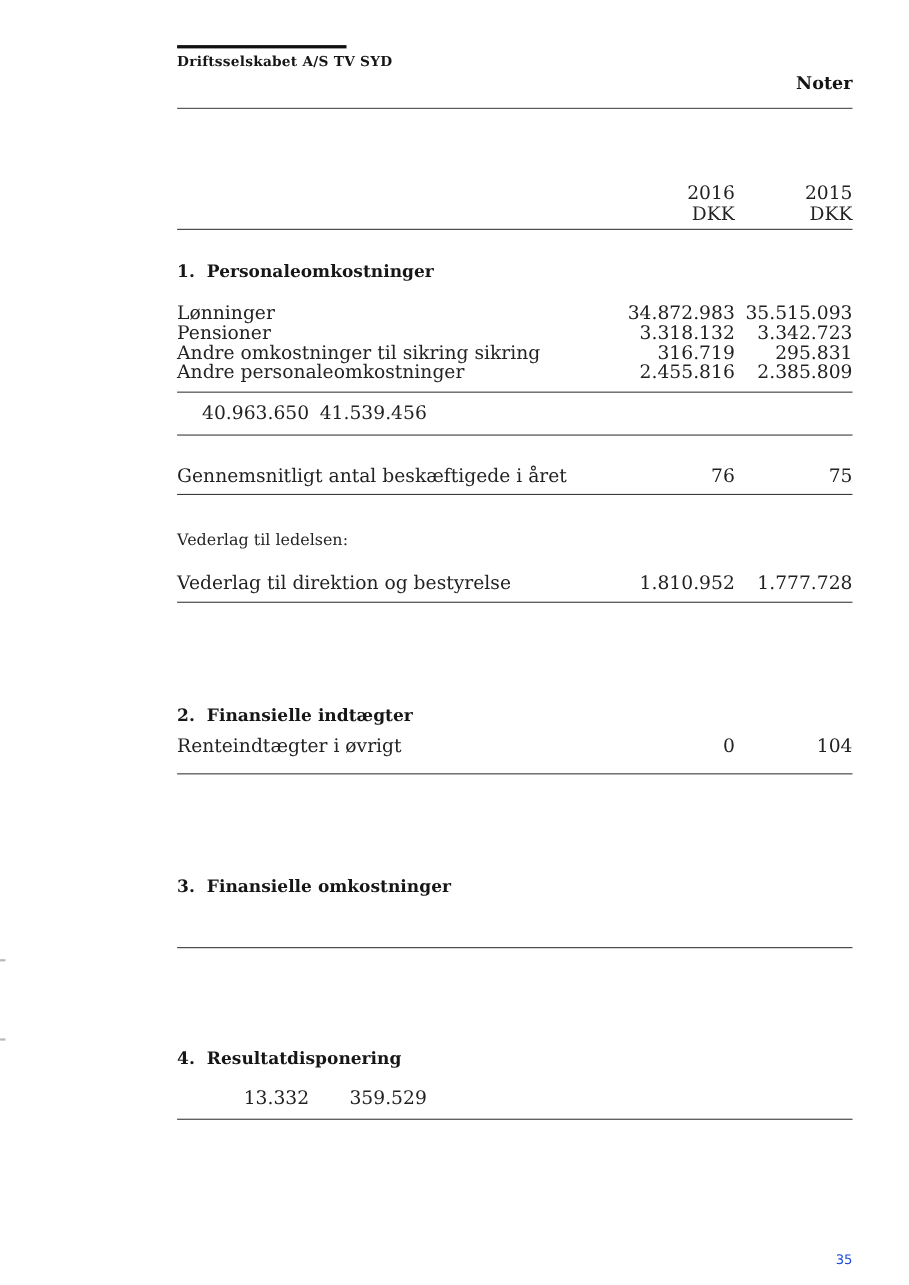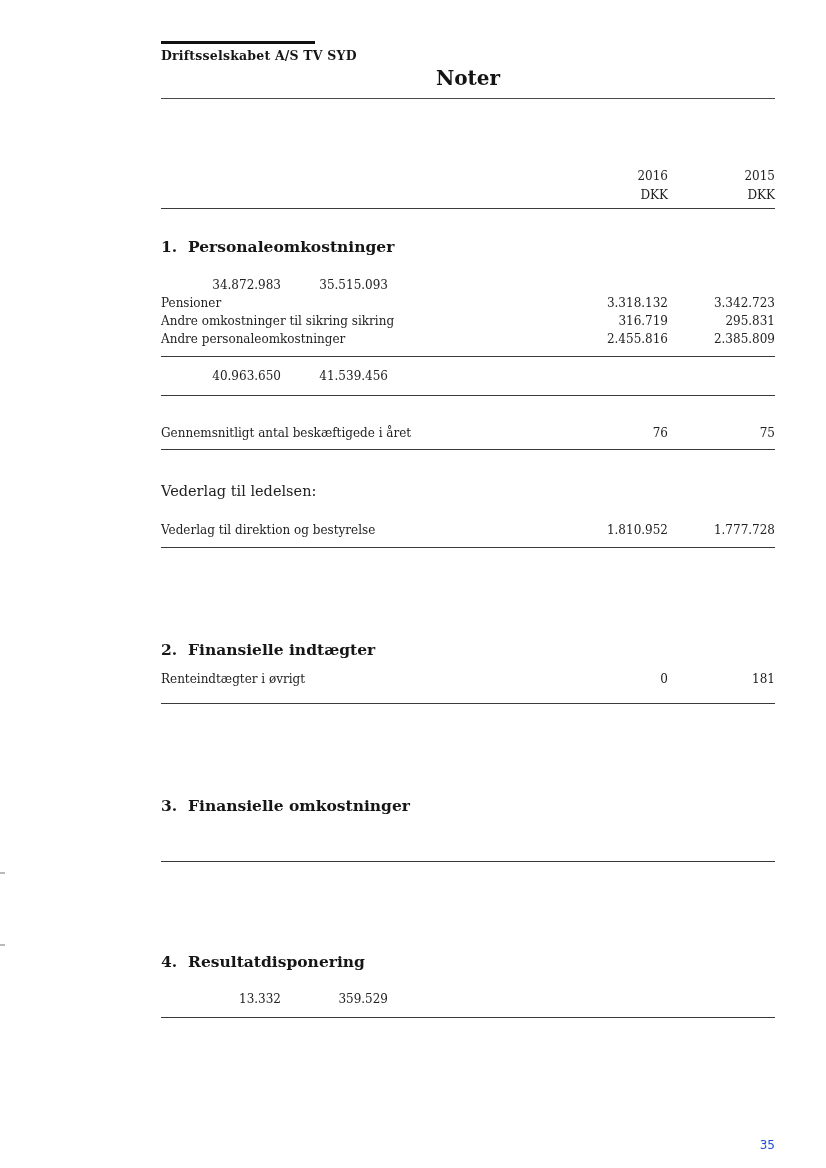--- a/index.html
+++ b/index.html
@@ -34,41 +34,41 @@
     font-weight: bold;
     letter-spacing: 0.2px;
     color: #161616;
     white-space: nowrap;
   }
   .doc-title {
     position: absolute;
     left: 161px;
     top: 51px;
     width: 614px;
-    text-align: center;
-    font-size: 20px;
+    text-align: right;
+    font-size: 16px;
     font-weight: bold;
     color: #141414;
   }
   .rule {
     position: absolute;
     left: 161px;
     width: 614px;
     height: 0;
     border-top: 1.5px solid #4a4a4a;
   }
   .rule.dark { border-top-color: #3a3a3a; }
 
   
   .trow {
     position: absolute;
     left: 161px;
     width: 614px;
     display: flex;
-    font-size: 12px;
+    font-size: 17px;
     line-height: 18px;
     color: #222;
     white-space: nowrap;
   }
   .trow .lbl { flex: 1; text-align: left; }
   .trow .v1 { width: 120px; text-align: right; }
   .trow .v2 { width: 107px; text-align: right; }
 
   
   .year-head { top: 152px; }
@@ -133,20 +133,21 @@
     <span class="v2">DKK</span>
   </div>
   <div class="rule dark" style="top:193px"></div>
 
   <div class="section-heading" style="top:222px">
     <span class="num">1.</span>
     <span>Personaleomkostninger</span>
   </div>
 
   <div class="trow" style="top:261px">
+    <span class="lbl">Lønninger</span>
     <span class="v1">34.872.983</span>
     <span class="v2">35.515.093</span>
   </div>
   <div class="trow" style="top:279px">
     <span class="lbl">Pensioner</span>
     <span class="v1">3.318.132</span>
     <span class="v2">3.342.723</span>
   </div>
   <div class="trow" style="top:297px">
     <span class="lbl">Andre omkostninger til sikring sikring</span>
@@ -182,21 +183,21 @@
   </div>
   <div class="rule dark" style="top:532px"></div>
 
   <div class="section-heading" style="top:625px">
     <span class="num">2.</span>
     <span>Finansielle indtægter</span>
   </div>
   <div class="trow" style="top:655px">
     <span class="lbl">Renteindtægter i øvrigt</span>
     <span class="v1">0</span>
-    <span class="v2">181</span>
+    <span class="v2">104</span>
   </div>
   <div class="rule dark" style="top:688px"></div>
 
   <div class="section-heading" style="top:781px">
     <span class="num">3.</span>
     <span>Finansielle omkostninger</span>
   </div>
   <div class="rule dark" style="top:846px"></div>
 
   <div class="section-heading" style="top:937px">

